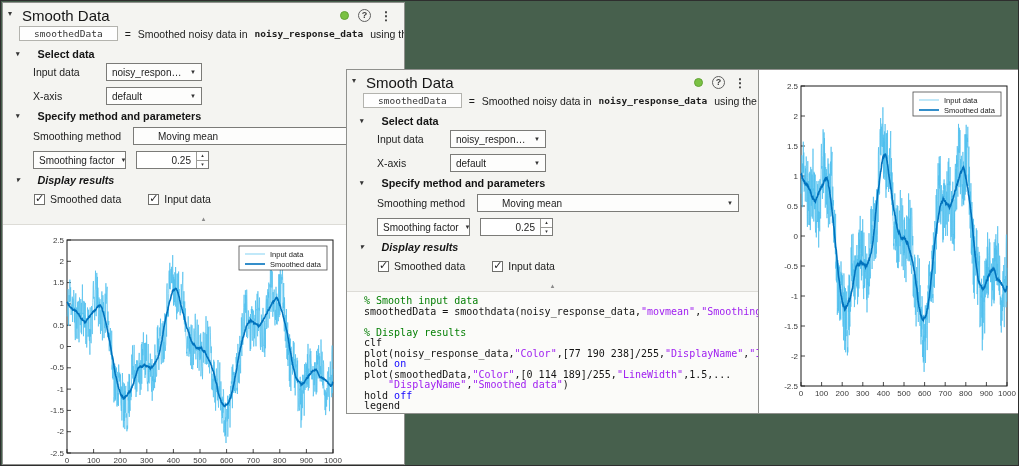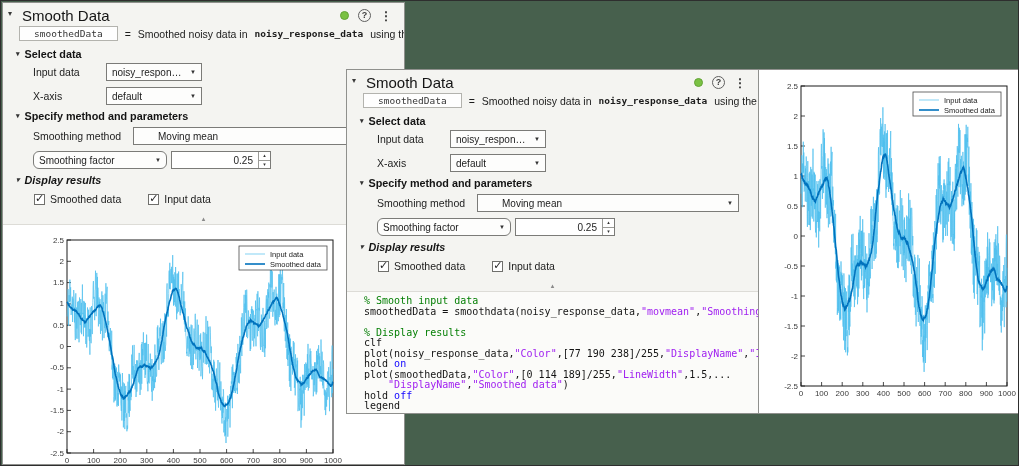--- a/index.html
+++ b/index.html
@@ -23,43 +23,43 @@
   .help-icon  { width:13px; height:13px; border:1px solid #5f5f5f; border-radius:50%;
                 font-size:9px; line-height:11px; text-align:center; color:#3d3d3d; font-weight:bold; }
   .menu-icon  { font-size:12px; color:#2d2d2d; font-weight:bold; line-height:12px; }
 
   .t-summary { position:absolute; left:16px; top:22px; height:17px; display:flex;
                align-items:center; gap:7px; font-size:10.5px; color:#1c1c1c; white-space:nowrap; }
   .var-box { font-family:"DejaVu Sans Mono", monospace; font-size:9.5px; background:#fefefe;
              border:1px solid #b3b3ae; padding:1px 14px; color:#353535; }
   .code-inline { font-family:"DejaVu Sans Mono", monospace; font-weight:bold; font-size:9.5px; }
 
-  .t-sec { position:absolute; left:13px; display:flex; align-items:center; gap:5px;
+  .t-sec { position:absolute; left:13px; display:flex; align-items:center; gap:18px;
            font-size:10.8px; font-weight:bold; color:#141414; }
   .sec-caret { font-size:7px; color:#333; }
   .sec-1 { top:45px; } .sec-2 { top:107px; } .sec-3 { top:171px;font-style:italic; }
 
   .t-row { position:absolute; left:30px; display:flex; align-items:center;
            font-size:10.5px; color:#1c1c1c; }
   .row-input  { top:60px; }  .row-xaxis { top:84px; }
   .row-method { top:124px; } .row-factor{ top:148px; }
   .row-checks { top:190px; left:31px; }
   .lbl-70 { width:73px; } .lbl-98 { width:100px; }
 
   .dd { height:18px; background:#fdfdfc; border:1px solid #7b7b78; display:flex;
         align-items:center; justify-content:space-between; padding:0 5px;
         font-size:10px; color:#1c1c1c; white-space:nowrap; overflow:hidden; }
   .dd .chev { font-size:6px; color:#333; margin-left:6px; }
   .dd-w96 { width:96px; }
   .dd-method { width:262px;padding-left:24px; }
   #panel-left .dd-method { width:244px; }
-  .dd-factor { width:134px;border-radius:6px; }
-
-  .numbox { position:relative; width:100px; height:18px; border:1px solid #7b7b78;
-            background:#ffffff; margin-left:4px; }
+  .dd-factor { width:93px; }
+
+  .numbox { position:relative; width:73px; height:18px; border:1px solid #7b7b78;
+            background:#ffffff; margin-left:10px; }
   .numbox .val { position:absolute; right:17px; top:3px; font-size:10px; color:#1c1c1c; }
   .spin { position:absolute; right:0; top:0; width:12px; height:100%;
           border-left:1px solid #9b9b97; display:flex; flex-direction:column; }
   .spin span { flex:1; font-size:5px; line-height:7px; text-align:center; color:#333; }
   .spin .up { border-bottom:1px solid #9b9b97; }
 
   .cb { position:relative; width:11px; height:11px; border:1px solid #6f6f6c; background:#fff; }
   .cb .check { position:absolute; left:0; top:-3px; font-size:11px; color:#1f1f1f; }
   .cb-label { margin-left:5px; }
   .cb-gap { margin-left:27px; }

